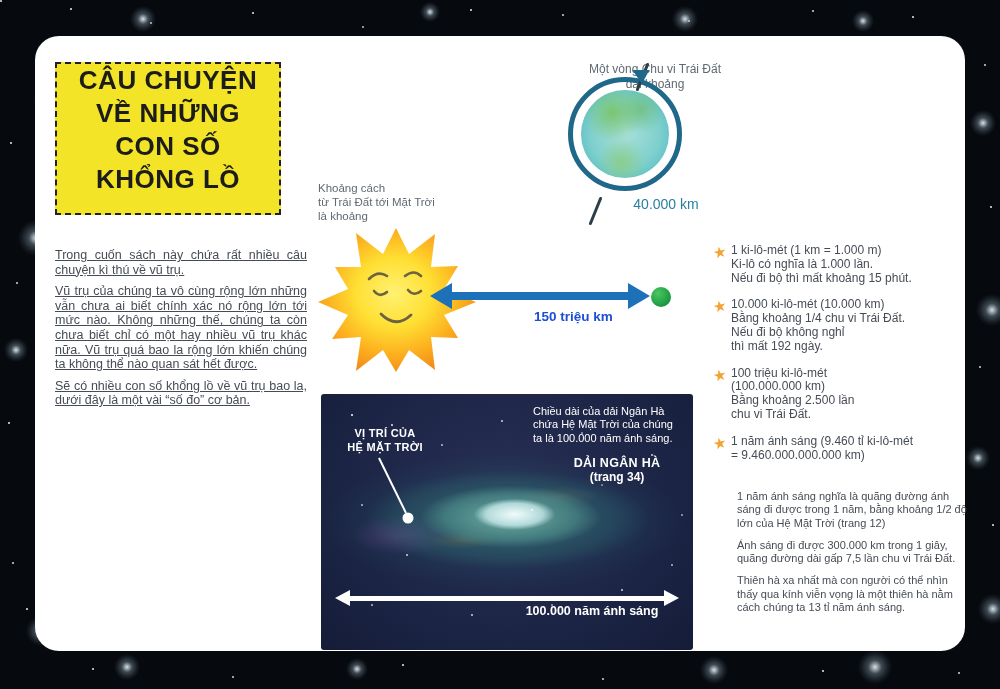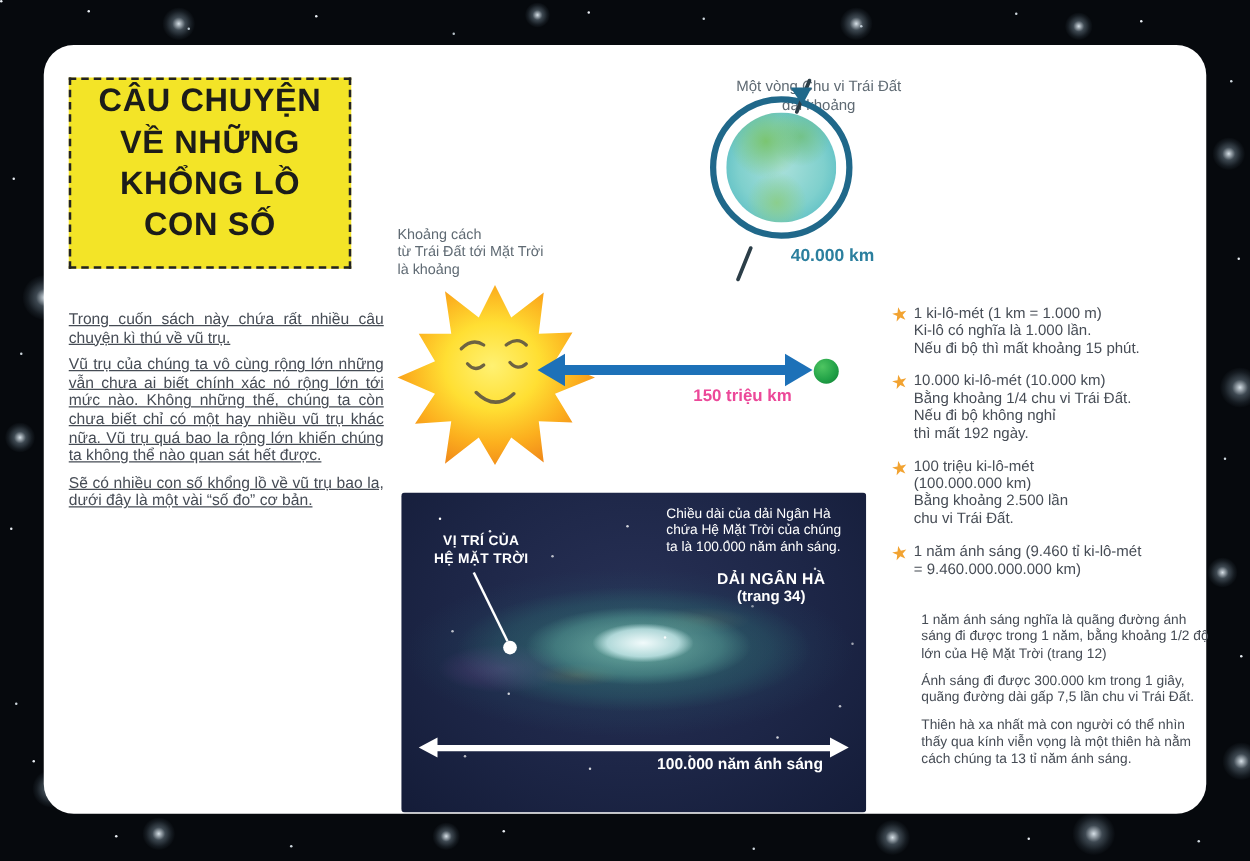--- a/index.html
+++ b/index.html
@@ -58,36 +58,36 @@
       radial-gradient(circle at 68% 22%, rgba(110,190,120,0.8) 0%, rgba(110,190,120,0.0) 26%),
       radial-gradient(circle at 46% 82%, rgba(140,205,130,0.85) 0%, rgba(140,205,130,0.0) 28%),
       radial-gradient(circle at 50% 50%, #a9e0da 0%, #7fd0cd 55%, #57bcc4 85%, #46adbb 100%); }
   .earth-axis { position:absolute; width:3px; background:#2c3e48; border-radius:2px; }
   .axis-top { left:606px; top:26px; height:30px; transform:rotate(22deg); }
   .axis-bottom { left:559px; top:160px; height:30px; transform:rotate(22deg); }
   .ring-arrow { position:absolute; left:596px; top:30px; width:0; height:0;
     border-left:8px solid transparent; border-right:8px solid transparent; border-top:15px solid #20688a;
     transform:rotate(118deg); }
   .earth-value { position:absolute; left:571px; top:160px; width:120px; text-align:center;
-    color:#2b7f9e; font-weight:bold; font-size:14px; }
+    color:#2b7f9e; font-weight:normal; font-size:14px; }
 
   
   .sun-caption { position:absolute; left:283px; top:146px; width:160px; color:#5f6a73;
     font-size:11.5px; line-height:13.8px; white-space:pre-line; }
   .sun-svg { position:absolute; left:276px; top:181px; }
   .dist-arrow { position:absolute; left:395px; top:247px; width:220px; height:26px; }
   .dist-arrow .bar { position:absolute; left:18px; right:18px; top:9px; height:8px; background:#1d71b8; }
   .dist-arrow .head-l { position:absolute; left:0; top:0; width:0; height:0;
     border-top:13px solid transparent; border-bottom:13px solid transparent; border-right:22px solid #1d71b8; }
   .dist-arrow .head-r { position:absolute; right:0; top:0; width:0; height:0;
     border-top:13px solid transparent; border-bottom:13px solid transparent; border-left:22px solid #1d71b8; }
   .earth-dot { position:absolute; left:616px; top:251px; width:20px; height:20px; border-radius:50%;
     background: radial-gradient(circle at 35% 32%, #4ec561 0%, #23a348 55%, #0f7e33 100%); }
-  .distance-value { position:absolute; left:499px; top:273px; width:120px; text-align:center;
-    color:#ec4899; font-weight:bold; font-size:13.5px; }
+  .distance-value { position:absolute; left:499px; top:273px; width:120px; text-align:left;
+    color:#1d4ed8; font-weight:bold; font-size:13.5px; }
 
   
   .galaxy { position:absolute; left:286px; top:358px; width:372px; height:256px; border-radius:3px; overflow:hidden;
     background:
       radial-gradient(ellipse 52px 20px at 52% 47%, rgba(244,252,253,0.98) 0%, rgba(205,238,240,0.75) 55%, rgba(205,238,240,0) 78%),
       radial-gradient(ellipse 110px 38px at 51% 48%, rgba(150,216,196,0.6) 0%, rgba(95,170,158,0.42) 60%, rgba(95,170,158,0) 82%),
       radial-gradient(ellipse 165px 58px at 50% 49%, rgba(62,140,130,0.55) 0%, rgba(45,105,112,0.35) 66%, rgba(45,105,112,0) 86%),
       radial-gradient(ellipse 200px 75px at 49% 50%, rgba(40,90,100,0.4) 0%, rgba(35,70,95,0.22) 70%, rgba(35,70,95,0) 90%),
       radial-gradient(ellipse 70px 26px at 22% 55%, rgba(125,70,150,0.55) 0%, rgba(125,70,150,0) 75%),
       radial-gradient(ellipse 46px 12px at 38% 57%, rgba(205,125,60,0.4) 0%, rgba(205,125,60,0) 75%),
@@ -146,22 +146,22 @@
   <div class="halo h13"></div>
   <div class="halo h14"></div>
   <div class="halo h15"></div>
   <div class="halo h16"></div>
 
   <div class="page">
 
     <div class="title-box">
       <span>CÂU CHUYỆN</span>
       <span>VỀ NHỮNG</span>
+      <span>CON SỐ</span>
       <span>KHỔNG LỒ</span>
-      <span>CON SỐ</span>
     </div>
 
     <div class="intro">
       <p>Trong cuốn sách này chứa rất nhiều câu chuyện kì thú về vũ trụ.</p>
       <p>Vũ trụ của chúng ta vô cùng rộng lớn những vẫn chưa ai biết chính xác nó rộng lớn tới mức nào. Không những thế, chúng ta còn chưa biết chỉ có một hay nhiều vũ trụ khác nữa. Vũ trụ quá bao la rộng lớn khiến chúng ta không thể nào quan sát hết được.</p>
       <p>Sẽ có nhiều con số khổng lồ về vũ trụ bao la, dưới đây là một vài “số đo” cơ bản.</p>
     </div>
 
     <div class="earth-caption">Một vòng Chu vi Trái Đất
 dài khoảng</div>

